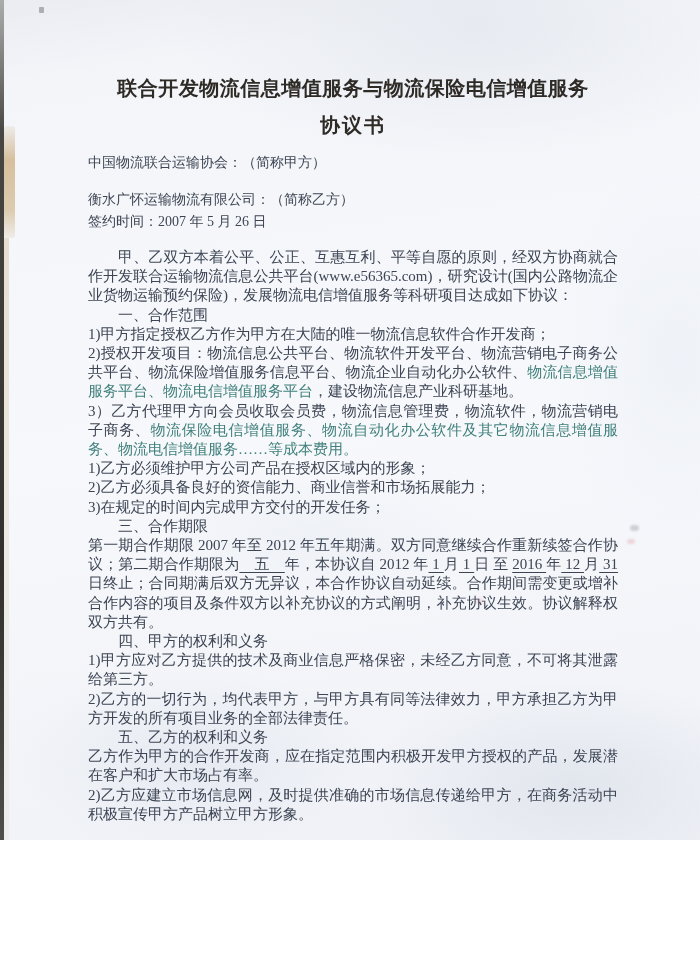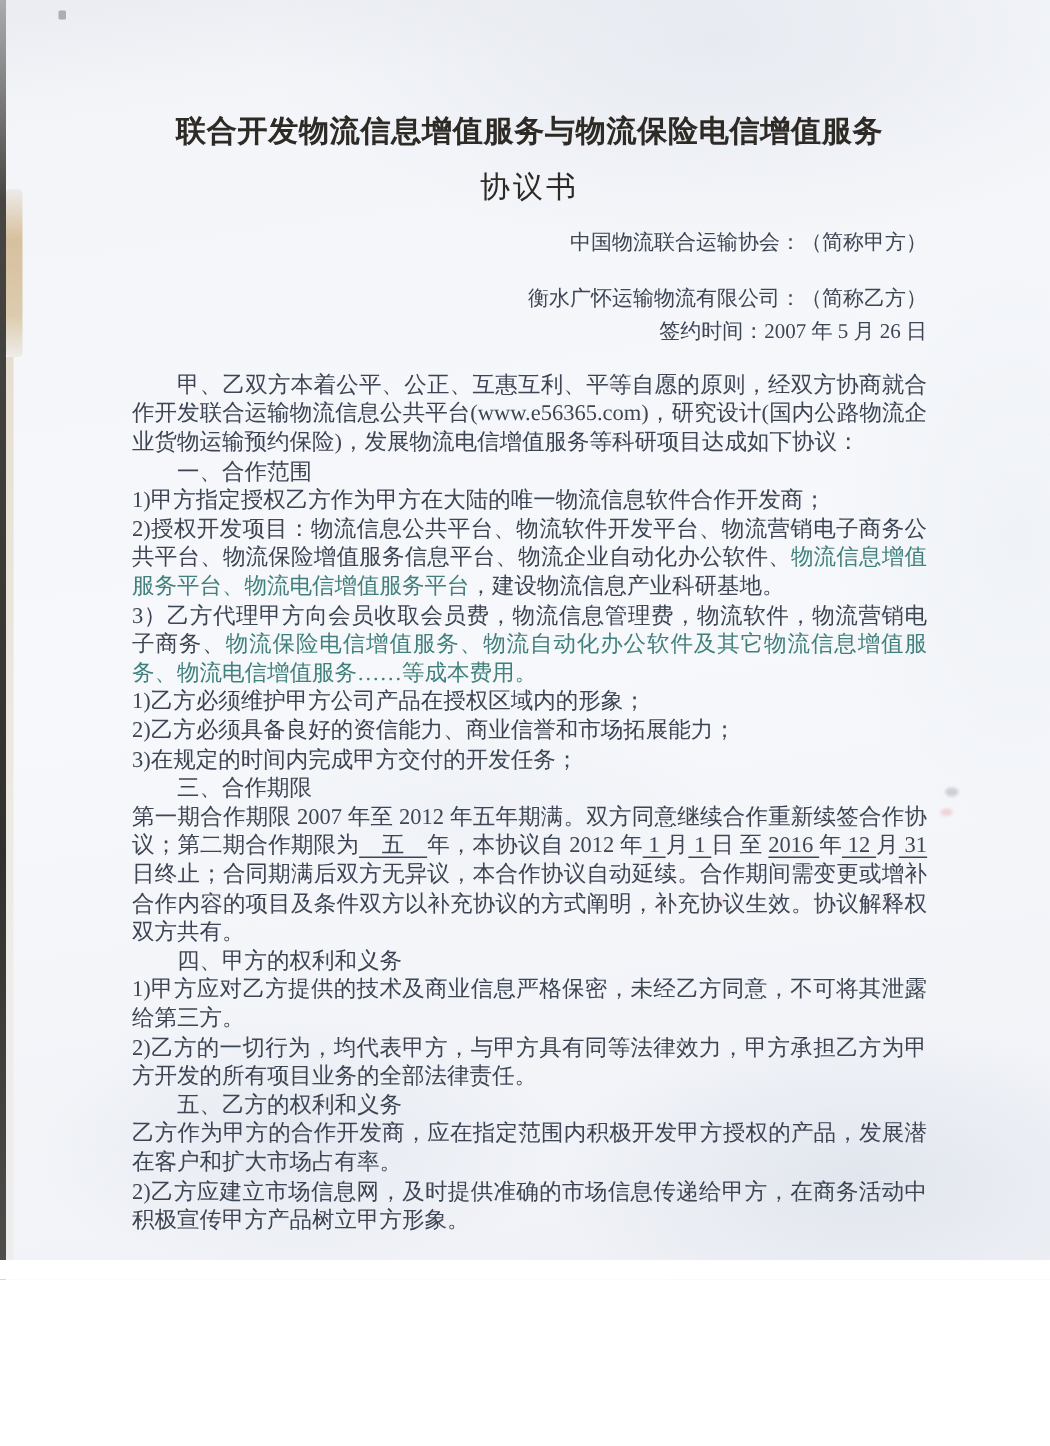--- a/index.html
+++ b/index.html
@@ -71,26 +71,26 @@
     line-height: 28px;
     font-weight: bold;
     text-align: center;
     letter-spacing: .5px;
     color: var(--ink-title, #2e2a26);
   }
   .doc-subtitle {
     margin-top: 9px;
     font-size: 20px;
     line-height: 28px;
-    font-weight: normal;
+    font-weight: bold;
     text-align: center;
     letter-spacing: 2px;
     color: var(--ink-title, #2e2a26);
   }
-  .party { font-size: 14px; line-height: 18px; text-align: right; }
+  .party { font-size: 14px; line-height: 18px; text-align: left; }
   .party-a { margin-top: 15px; }
   .party-b { margin-top: 19px; }
   .meta-place { margin-top: 20px; }
   .meta-time { margin-top: 4px; }
   .opening { margin-top: 17px; text-indent: 2em; }
   .heading { text-indent: 2em; }
   .u {
     text-decoration: underline;
     text-underline-offset: 3px;
   }

